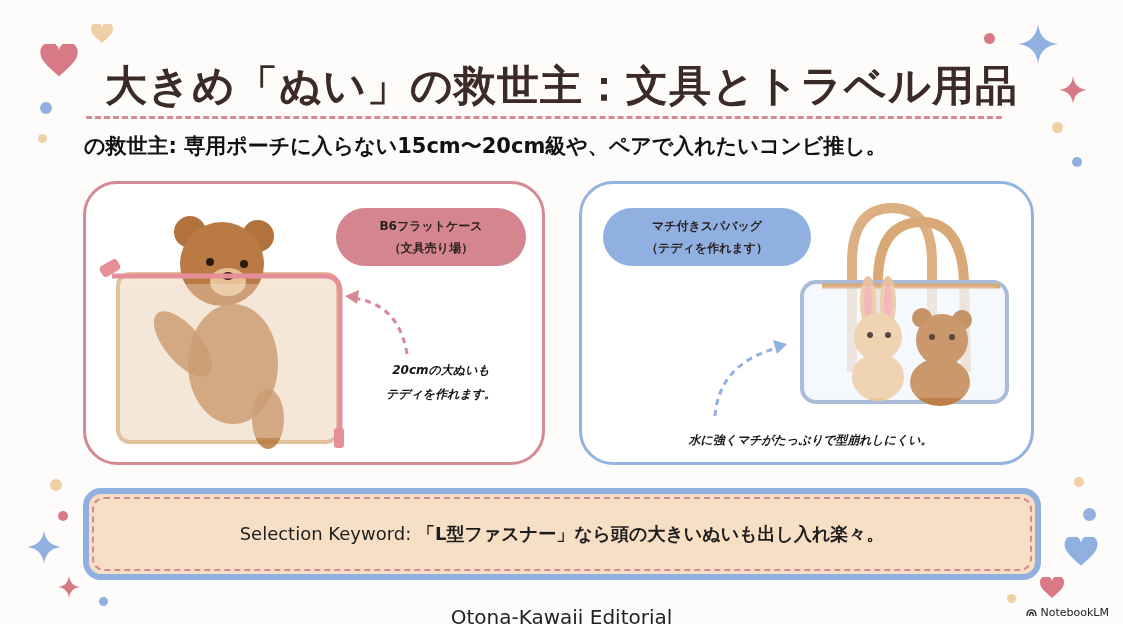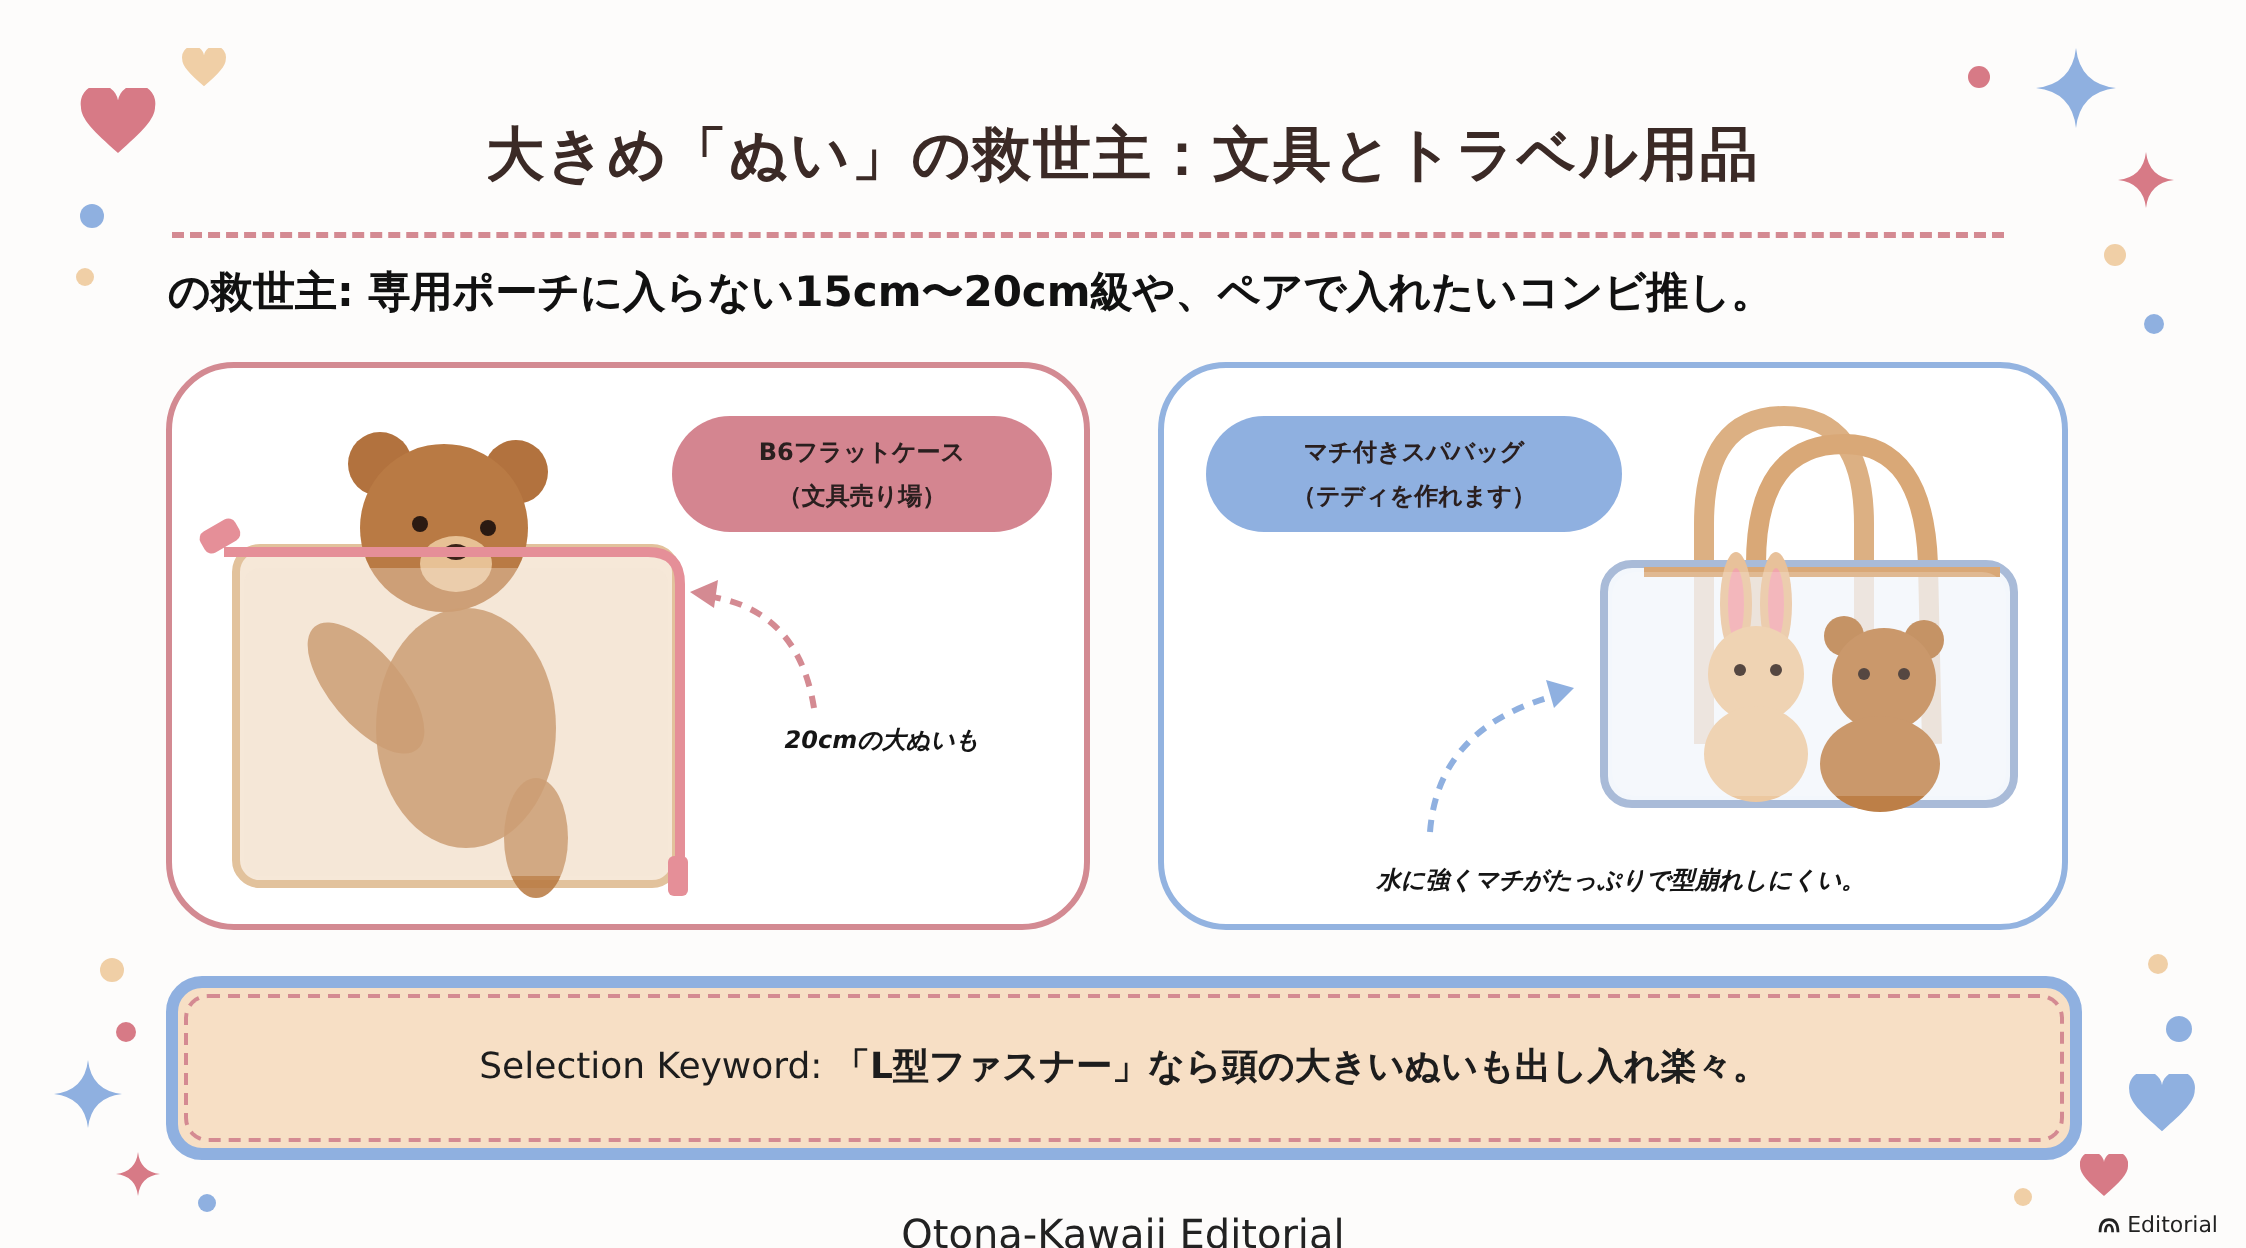--- a/index.html
+++ b/index.html
@@ -1,21 +1,21 @@
 <!DOCTYPE html>
 <html><head>
 <meta charset="utf-8">
 <style>
   * { box-sizing: border-box; margin: 0; padding: 0; }
   html, body { width: 1123px; height: 624px; overflow: hidden; background: #fdfcfb; }
   body { position: relative; font-family: "DejaVu Sans", "Liberation Sans", sans-serif; color: #222; }
 
   .title {
     position: absolute; left: 0; top: 58px; width: 1123px; text-align: center;
-    font-size: 29px; font-weight: bold; color: #3b2a26; letter-spacing: 1px;
+    font-size: 42px; font-weight: bold; color: #3b2a26; letter-spacing: 1px;
   }
   .title-rule {
     position: absolute; left: 86px; top: 116px; width: 916px; height: 0;
     border-top: 3px dashed #d48a92;
   }
   .subtitle {
     position: absolute; left: 84px; top: 132px; width: 960px;
     font-size: 21px; font-weight: bold; color: #111; white-space: nowrap;
   }
 
@@ -135,20 +135,21 @@
   <svg class="illus" style="left:253px;top:100px" width="80" height="80" viewBox="0 0 80 80">
     <path d="M68 70 Q60 20 14 14" fill="none" stroke="#d48a92" stroke-width="3" stroke-dasharray="6 5"></path>
     <path d="M6 12 L20 6 L18 20 Z" fill="#d48a92"></path>
   </svg>
   <div class="pill pill-left">
     <div>B6フラットケース</div>
     <div>（文具売り場）</div>
   </div>
   <div class="caption caption-left">
     <div>20cmの大ぬいも</div>
+    <div>テディを作れます。</div>
   </div>
 </div>
 
 <div class="panel panel-right">
   <svg class="illus" style="left:200px;top:18px" width="240" height="210" viewBox="0 0 240 210">
 
     <path d="M70 170 L70 60 Q70 6 110 6 Q150 6 150 60 L150 170" fill="none" stroke="#dcb083" stroke-width="10"></path>
     <path d="M96 170 L96 80 Q96 20 140 20 Q180 20 182 80 L184 170" fill="none" stroke="#d9a877" stroke-width="10"></path>
 
     <rect x="20" y="80" width="205" height="120" rx="14" fill="#eef3fb" fill-opacity="0.7" stroke="#a9bbd8" stroke-width="4"></rect>
@@ -190,14 +191,14 @@
     </div>
   </div>
 </div>
 
 <div class="footer">Otona-Kawaii Editorial</div>
 <div class="brand">
   <svg width="11" height="9" viewBox="0 0 12 10">
       <path d="M1 9 Q1 2 6 2 Q11 2 11 9" fill="none" stroke="#222" stroke-width="1.5"></path>
       <path d="M4 9 Q4 5 6 5 Q8 5 8 9" fill="none" stroke="#222" stroke-width="1.5"></path>
     </svg>
-  <span>Editorial</span>
+  <span>NotebookLM</span>
 </div>
 
 </body></html>

